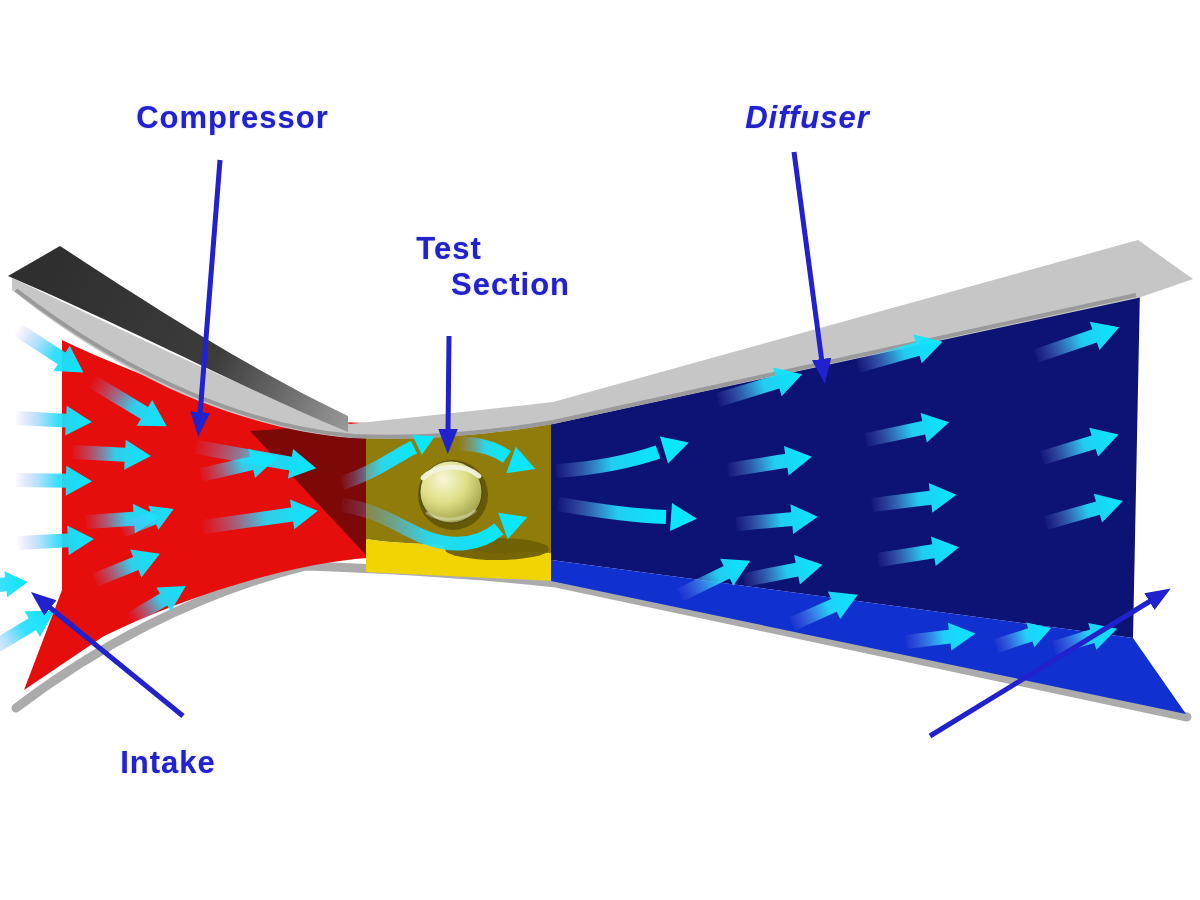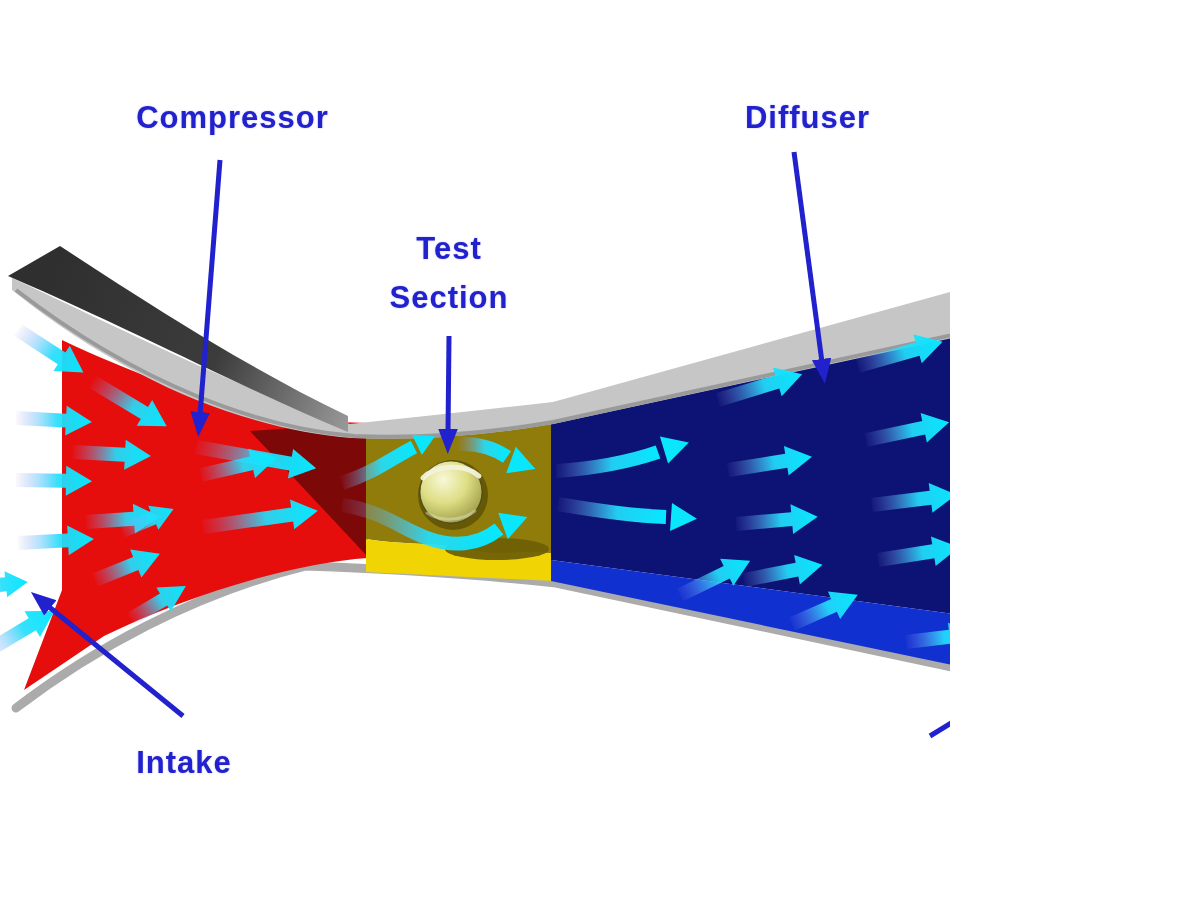--- a/index.html
+++ b/index.html
@@ -1,22 +1,22 @@
 <!DOCTYPE html>
 <html><head>
 <meta charset="utf-8">
 <style>
   html,body{margin:0;padding:0;background:#fff;}
-  #stage{position:relative;width:950px;height:900px;background:#ffffff;overflow:hidden;
+  #stage{position:relative;width:1200px;height:900px;background:#ffffff;overflow:hidden;
          font-family:"Liberation Sans",sans-serif;}
   #art{position:absolute;left:0;top:0;}
   .lbl{position:absolute;font-weight:700;font-size:31px;line-height:36px;color:#2121cd;
        text-align:center;letter-spacing:1px;text-shadow:0 0 2px rgba(33,33,205,.30);
        user-select:none;}
-  .lbl .l2{display:block;margin-top:13px;}
+  .lbl .l2{display:block;text-align:right;}
 </style>
 </head>
 <body>
 
 <div id="stage">
 
 <svg id="art" width="1200" height="900" viewBox="0 0 1200 900">
   <defs>
     <linearGradient id="ag" x1="0" y1="0" x2="1" y2="0">
       <stop offset="0" stop-color="#968ce6" stop-opacity="0.05"></stop>
@@ -198,18 +198,18 @@
   </g>
 </svg>
 
 <div class="lbl" style="left:110px;top:100px;width:245px;">Compressor</div>
 
 <div class="lbl" style="left:328px;top:231px;width:242px;">
   <span>Test</span>
   <span class="l2">Section</span>
 </div>
 
-<div class="lbl" style="left:685px;top:100px;width:245px;">Diffuser</div>
-
-<div class="lbl" style="left:84px;top:745px;width:200px;">Intake</div>
+<div class="lbl" style="left:685px;top:100px;width:245px;font-style:italic;">Diffuser</div>
+
+<div class="lbl" style="left:68px;top:745px;width:200px;">Intake</div>
 
 
 </div>
 
 </body></html>

